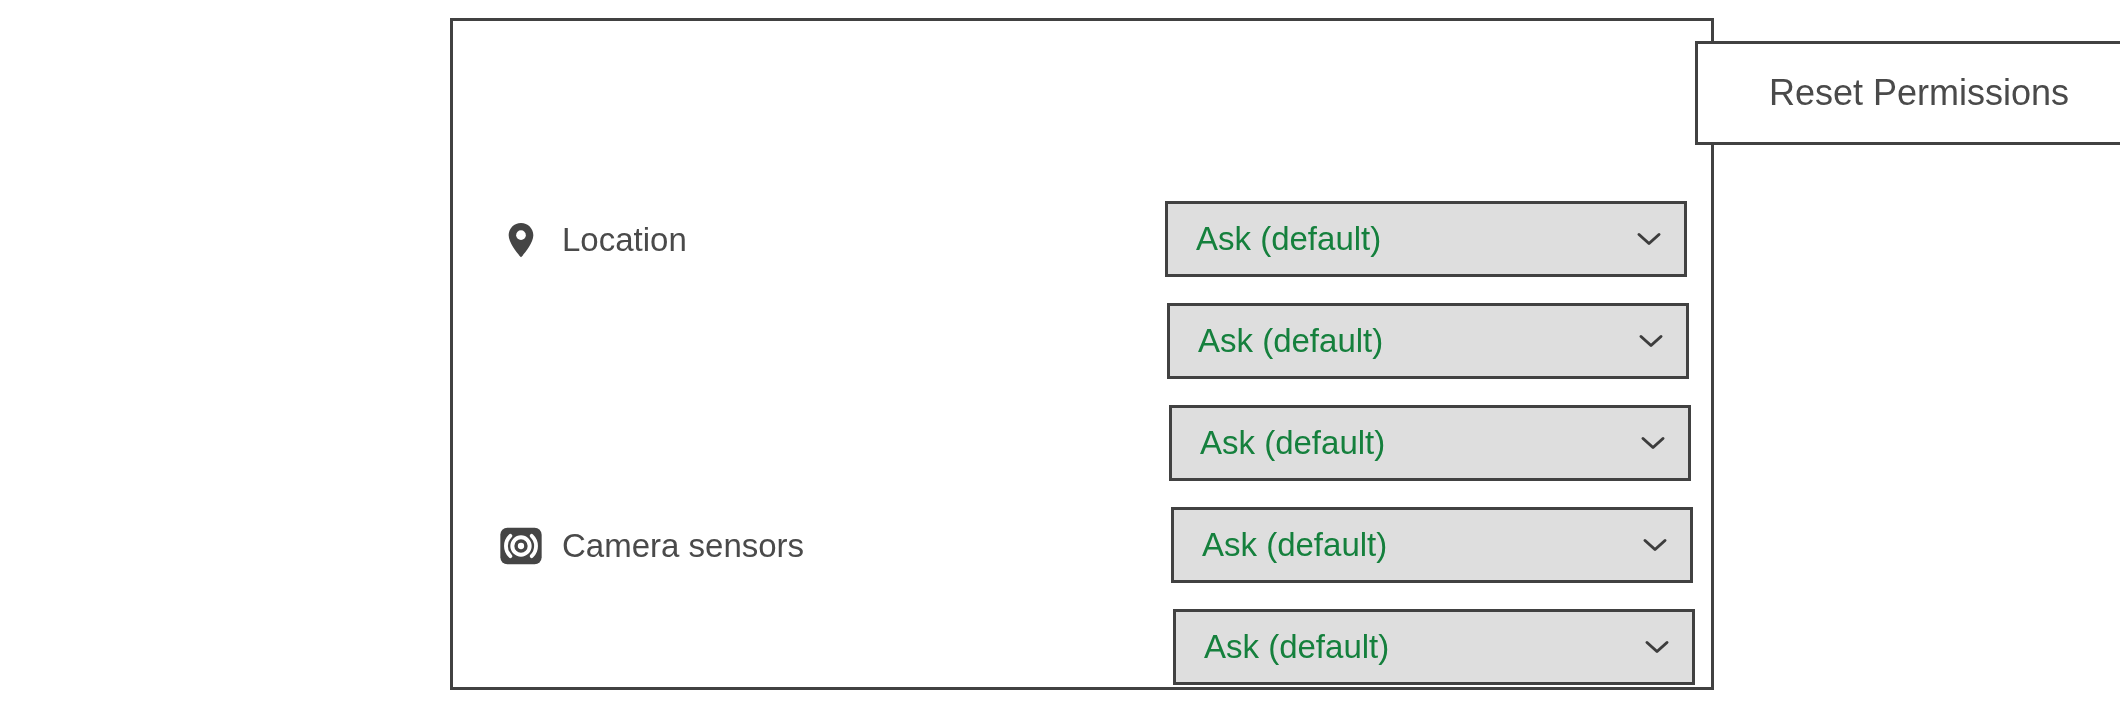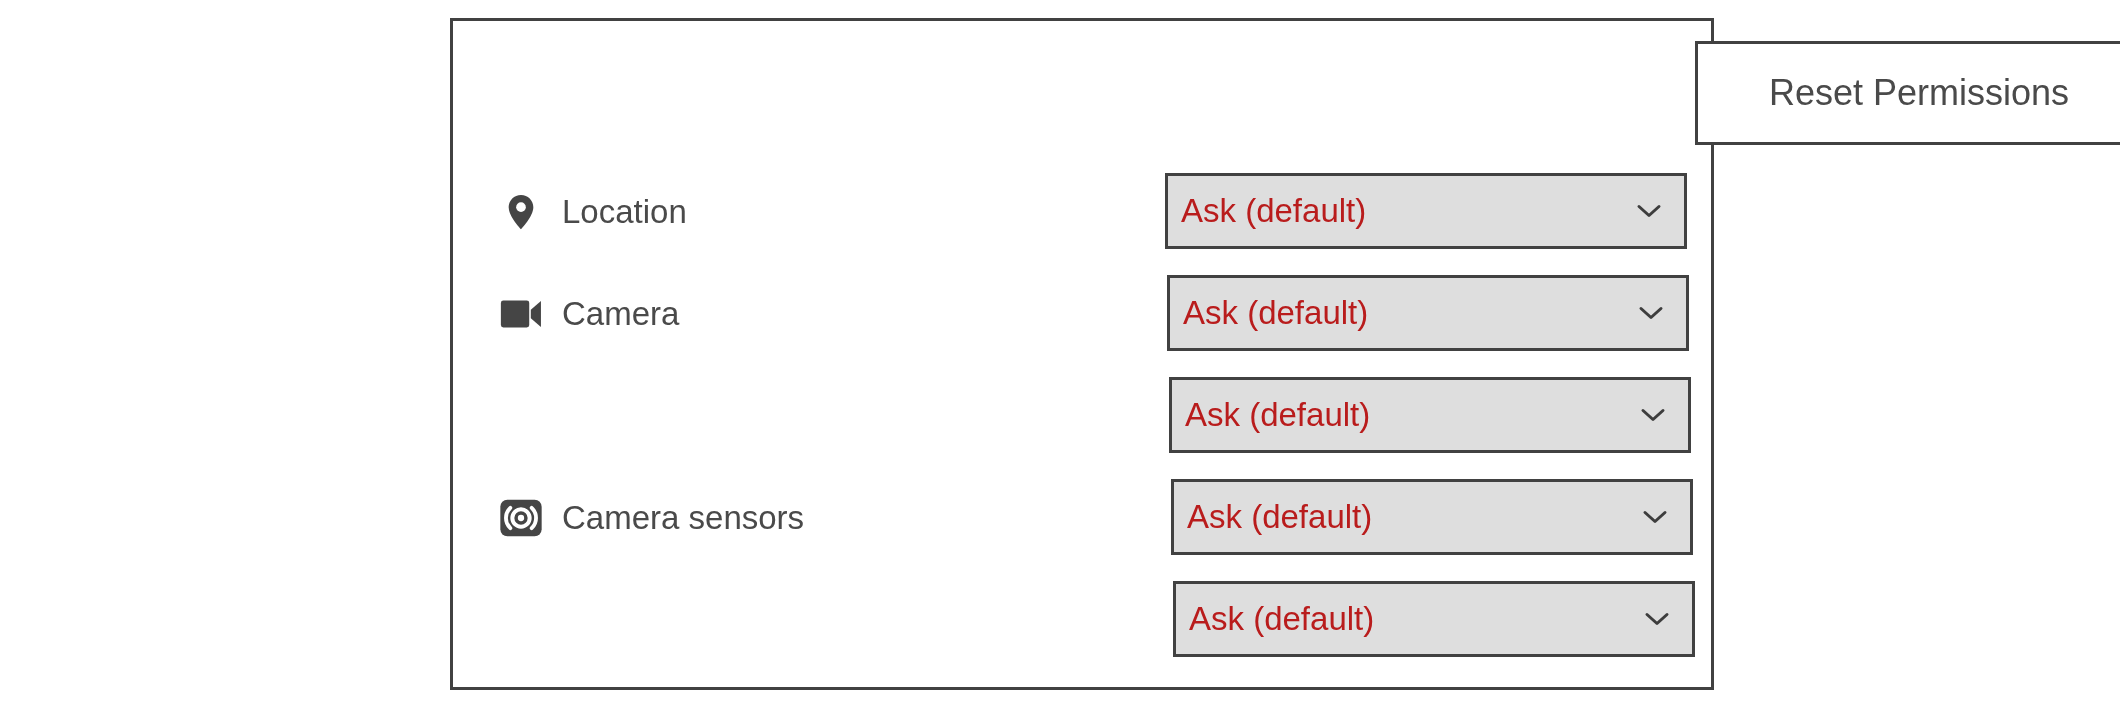--- a/index.html
+++ b/index.html
@@ -69,21 +69,21 @@
     cursor: pointer;
     white-space: nowrap;
     padding: 0;
     font-family: "Liberation Sans", sans-serif;
   }
 
   
   .rows {
     position: absolute;
     left: 0;
-    top: 140px;
+    top: 168px;
     width: 100%;
   }
   .perm-row {
     position: relative;
     height: 102px;
   }
   .row-left {
     position: absolute;
     left: 45px;
     top: 0;
@@ -123,22 +123,22 @@
     height: 100%;
     border: 3px solid #414141;
     background: #dedede;
     display: flex;
     align-items: center;
     cursor: pointer;
   }
   .perm-select-value {
     font-size: 33px;
     line-height: 40px;
-    color: #b91c1c;
-    padding-left: 13px;
+    color: #15803d;
+    padding-left: 28px;
     white-space: nowrap;
     user-select: none;
   }
   .chevron {
     position: absolute;
     right: 22px;
     top: 50%;
     transform: translateY(-50%);
     width: 26px;
     height: 26px;
@@ -177,29 +177,20 @@
               <span class="perm-select-value">Ask (default)</span>
               <span class="chevron">
                 <svg width="26" height="16" viewBox="0 0 26 16">
                   <path d="M3 3.5 13 12.5 23 3.5" fill="none" stroke="currentColor" stroke-width="3" stroke-linecap="round" stroke-linejoin="round"></path>
                 </svg>
               </span>
             </div>
           </div>
         </div>
         <div class="perm-row">
-          <div class="row-left">
-            <span class="perm-icon">
-              <svg width="42" height="30" viewBox="0 0 24 17">
-                <rect x="0.5" y="0.8" width="16.2" height="15.4" rx="1.4" fill="currentColor"></rect>
-                <path fill="currentColor" d="M17.6 6.1 23.4 1.1v14.8l-5.8-5z"></path>
-              </svg>
-            </span>
-            <span class="perm-label">Camera</span>
-          </div>
           <div class="perm-select-wrap" style="left: 714px;">
             <div class="perm-select">
               <span class="perm-select-value">Ask (default)</span>
               <span class="chevron">
                 <svg width="26" height="16" viewBox="0 0 26 16">
                   <path d="M3 3.5 13 12.5 23 3.5" fill="none" stroke="currentColor" stroke-width="3" stroke-linecap="round" stroke-linejoin="round"></path>
                 </svg>
               </span>
             </div>
           </div>

